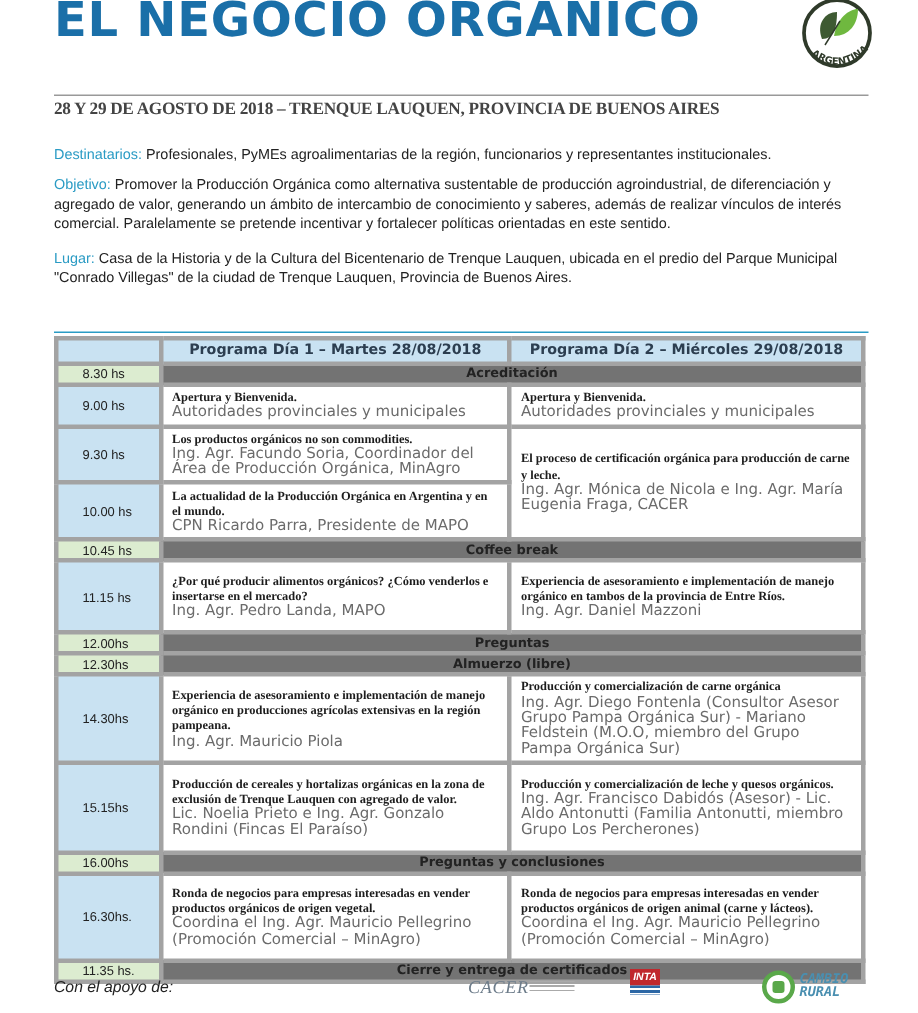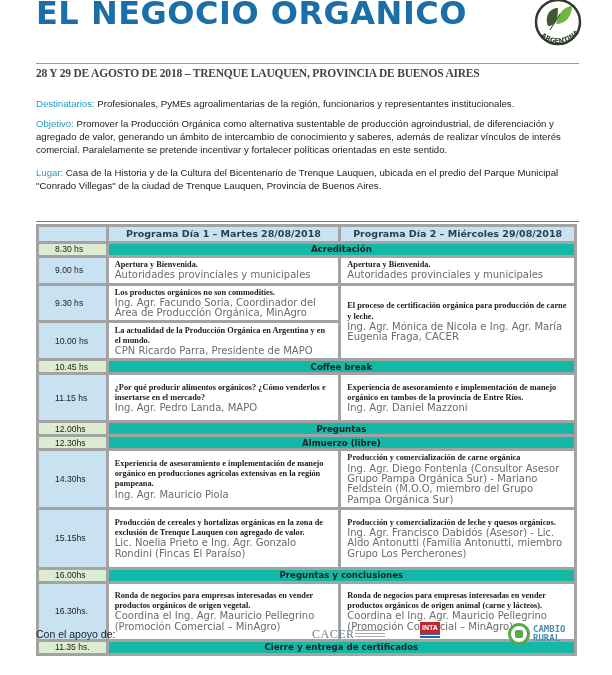--- a/index.html
+++ b/index.html
@@ -19,29 +19,29 @@
   .info-obj { top: 118px; }
   .info-lugar { top: 167px; }
   .info-insc { top: 203px; white-space: nowrap; margin-top: 24px; }
   .rule2 { position: absolute; left: 36px; top: 221px; width: 543px; height: 1px; background: #2a9bc4; }
 
   table.prog { position: absolute; left: 36px; top: 224px; width: 541px; border-collapse: collapse; font-size: 8.6px; line-height: 10.5px; }
   table.prog td, table.prog th { border: 3px solid #a3a3a3; }
   .c-time { width: 46px; background: #c9e2f2; font-size: 8.6px; padding: 0 16px; white-space: nowrap; color: #222; }
   .th-day { background: #c9e2f2; color: #2c3e50; font-family: "DejaVu Sans", sans-serif; font-weight: bold; font-size: 9.5px; height: 17px; text-align: center; }
   .th-blank { background: #c9e2f2; height: 17px; }
-  .span-row td.full { background: #14b8a6; font-family: "DejaVu Sans", sans-serif; font-weight: bold; font-size: 8.6px; text-align: center; height: 14px; color: #222; }
+  .span-row td.full { background: #737373; font-family: "DejaVu Sans", sans-serif; font-weight: bold; font-size: 8.6px; text-align: center; height: 14px; color: #222; }
   .span-row td.c-time { background: #dcecd0; height: 14px; }
   td.act { background: #fff; padding: 2px 6px; vertical-align: middle; }
   .act .t { font-family: Liberation Serif, serif; font-weight: bold; font-size: 8.3px; line-height: 10.3px; color: #1c1c1c; display: block; }
   .act .s { font-family: "DejaVu Sans", sans-serif; font-size: 10px; line-height: 10.3px; color: #6b6b6b; display: block; }
   td.c-day1 { width: 246px; }
   td.c-day2 { width: 249px; }
 
-  .footer { position: absolute; left: 0; top: 620px; width: 528px; height: 27px; }
+  .footer { position: absolute; left: 0; top: 644px; width: 528px; height: 27px; font-style: italic; }
   .ft-label { position: absolute; left: 36px; top: 8px; font-size: 10.5px; color: #222; white-space: nowrap; }
   .sp { position: absolute; top: 2px; height: 24px; display: flex; align-items: center; }
   .sp-mapo { left: 149px; }
   .sp-mapo .sun { width: 20px; height: 20px; border-radius: 50%; background: radial-gradient(circle, #e8a21a 40%, #b6a93a 45%, #9bb043 70%); margin-right: 4px; }
   .sp-mapo .nm { font-size: 19px; color: #3c3c6a; letter-spacing: -0.5px; }
   .sp-mapo .sm { width: 22px; height: 12px; margin-left: 3px; background: repeating-linear-gradient(#999 0 1px, transparent 1px 3px); opacity: 0.7; }
   .sp-cacer { left: 312px; flex-direction: row; align-items: center; }
   .sp-cacer .nm { font-family: "Liberation Serif", serif; font-size: 12px; color: #6d7c8a; letter-spacing: 0.5px; }
   .sp-cacer .sm { width: 30px; height: 8px; background: repeating-linear-gradient(#aaa 0 1px, transparent 1px 3px); }
   .sp-inta { left: 420px; width: 20px; flex-direction: column; }

